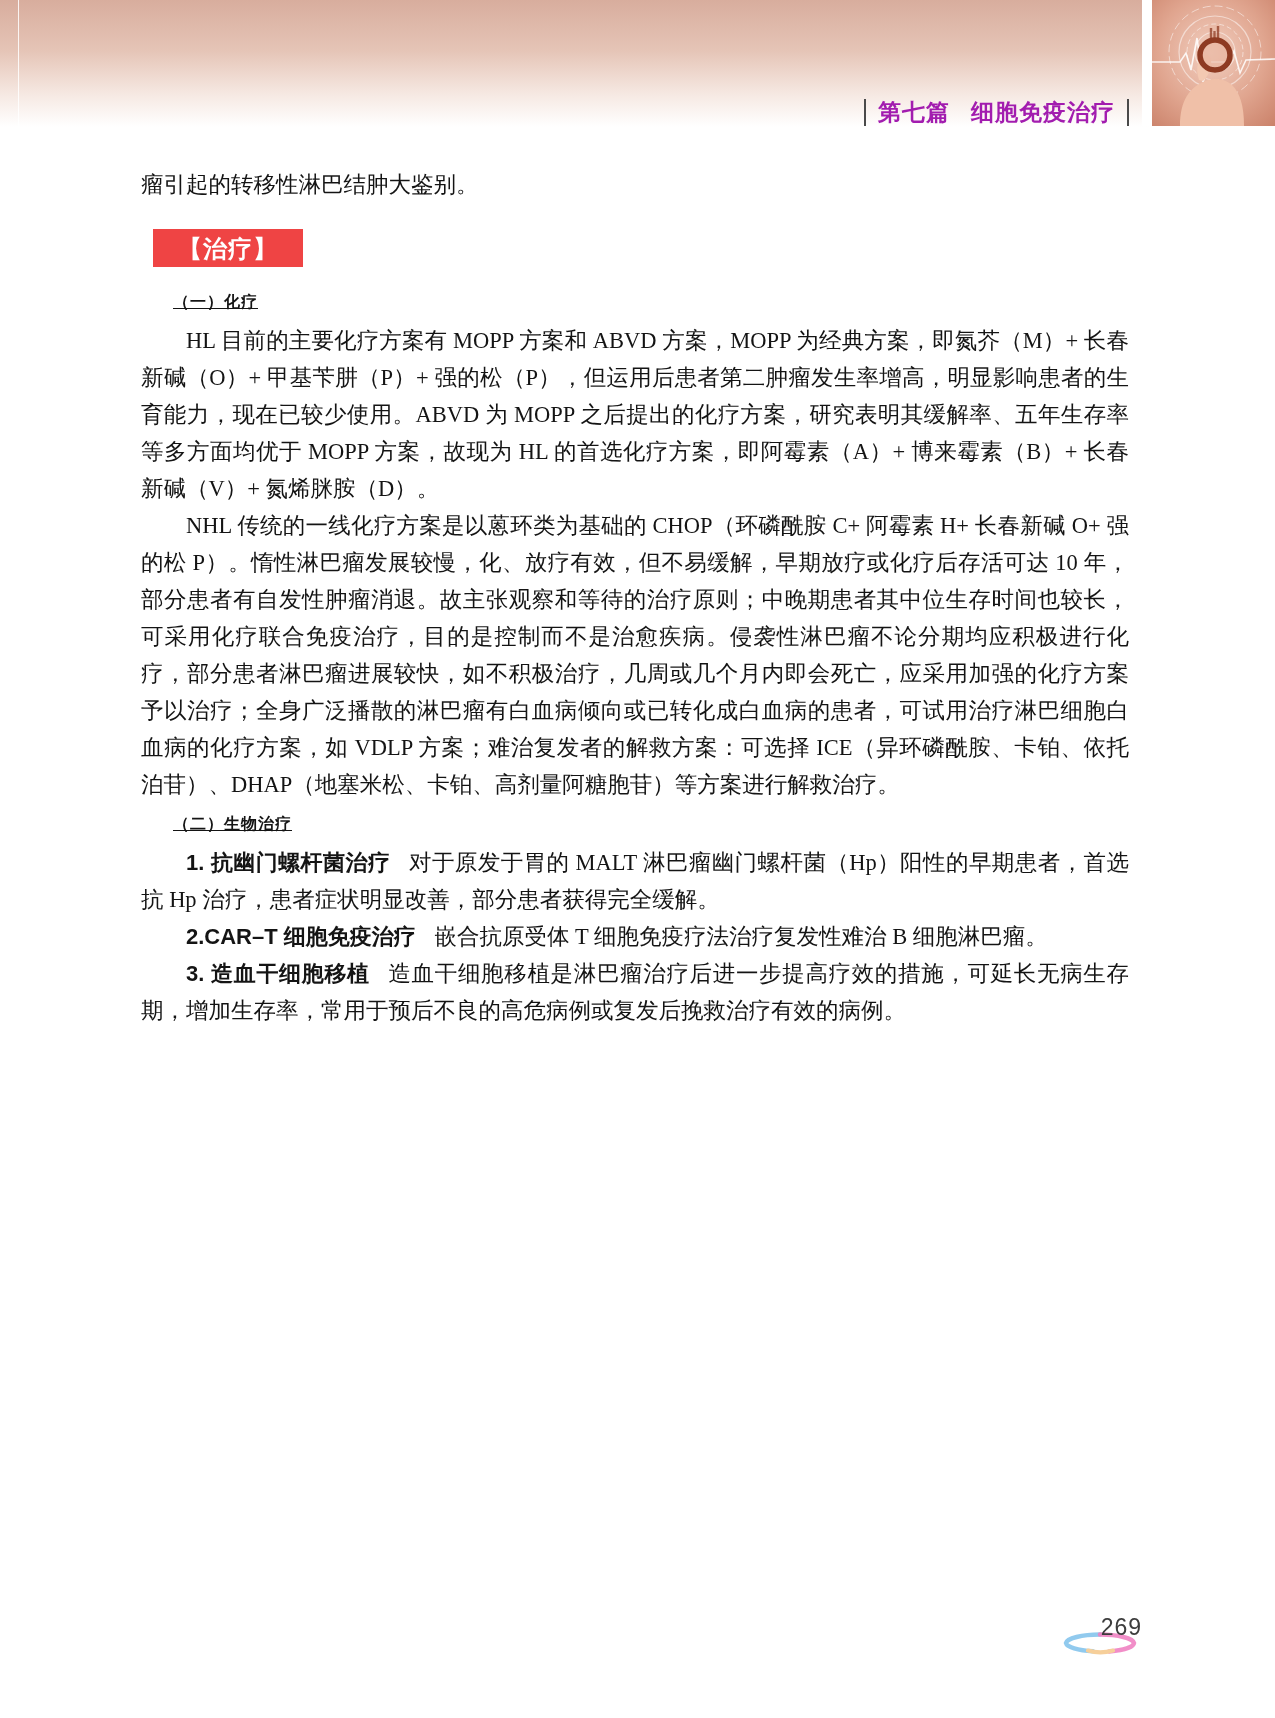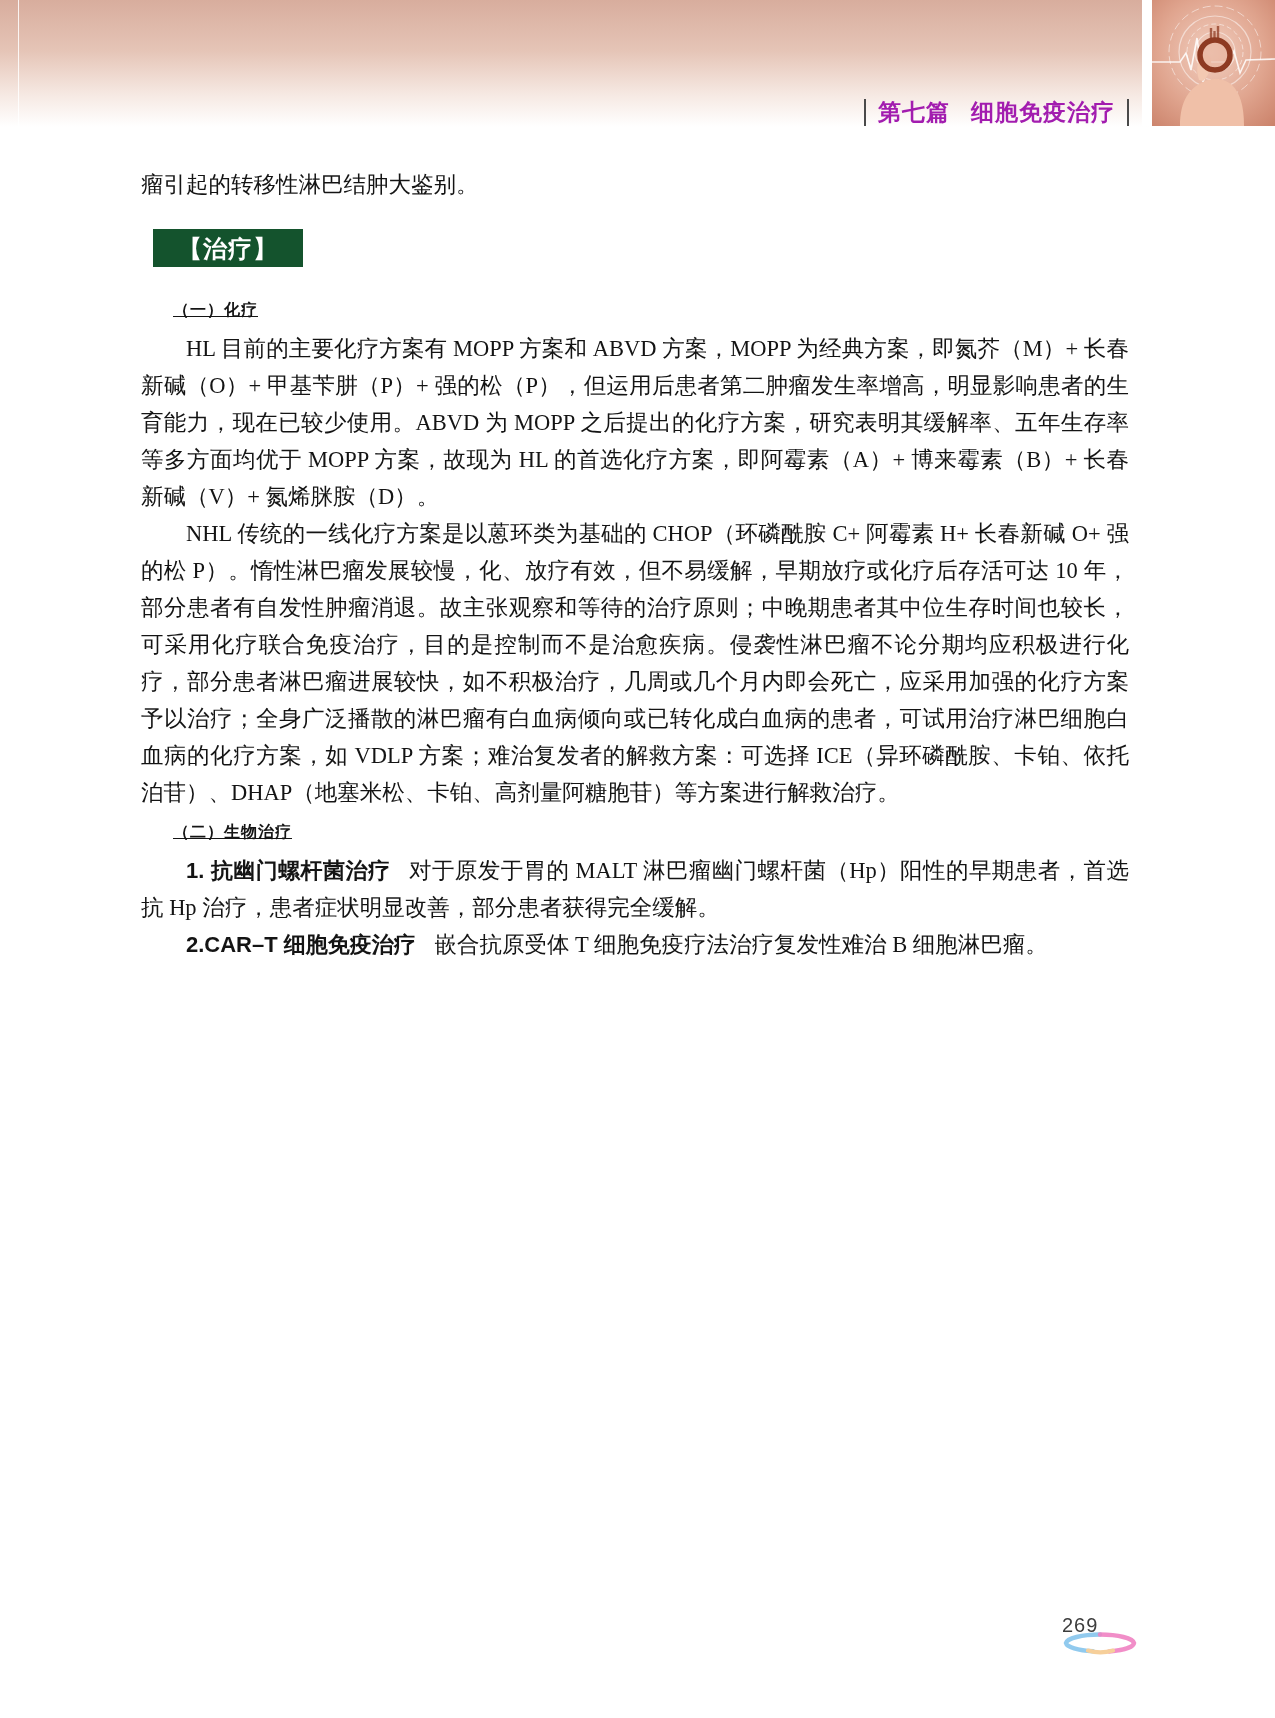--- a/index.html
+++ b/index.html
@@ -31,45 +31,45 @@
   .photo-gap{position:absolute;top:0;right:123px;width:10px;height:126px;background:#ffffff;}
   .corner-photo{position:absolute;top:0;right:0;width:123px;height:126px;}
   
   .content{
     position:absolute;left:141px;top:166px;width:988px;
     font-size:22.5px;line-height:37px;text-align:justify;
   }
   .p{ text-indent:2em;margin:0; }
   .p-tail{ text-indent:0;margin:0; }
   .sec-box{
-    margin:26px 0 24px 12px;width:150px;height:38px;
-    background:#14532d;color:#ffffff;
+    margin:26px 0 16px 12px;width:150px;height:38px;
+    background:#ef4444;color:#ffffff;
     font-family:"Liberation Sans","DejaVu Sans",sans-serif;
     font-size:24px;font-weight:bold;letter-spacing:1px;
     display:flex;align-items:center;justify-content:center;
   }
   .subhead{
     text-indent:2em;margin:2px 0;font-weight:bold;font-size:16px;
     letter-spacing:1px;
     text-decoration:underline;
   }
   .item{ text-indent:2em;margin:0; }
   .item-label{
     font-family:"Liberation Sans","DejaVu Sans",sans-serif;
     font-weight:bold;font-size:22px;margin-right:.85em;
   }
   
   .page-number-wrap{
     position:absolute;left:1062px;top:1612px;width:80px;height:50px;
   }
   .page-number-swoosh{position:absolute;left:0;top:0;}
   .page-number{
-    position:absolute;left:0;top:2px;width:80px;text-align:left;
+    position:absolute;left:0;top:2px;width:80px;text-align:right;
     font-family:"Liberation Sans","DejaVu Sans",sans-serif;
-    font-size:20px;color:#3d3d3d;letter-spacing:1px;
+    font-size:23px;color:#3d3d3d;letter-spacing:1px;
   }
 </style>
 </head>
 <body>
 
 <div class="header-band">
   <div class="header-crease"></div>
 </div>
 
 <div class="header-title-wrap">
@@ -128,20 +128,21 @@
 
   <p class="p">NHL 传统的一线化疗方案是以蒽环类为基础的 CHOP（环磷酰胺 C+ 阿霉素 H+ 长春新碱 O+ 强的松 P）。惰性淋巴瘤发展较慢，化、放疗有效，但不易缓解，早期放疗或化疗后存活可达 10 年，部分患者有自发性肿瘤消退。故主张观察和等待的治疗原则；中晚期患者其中位生存时间也较长，可采用化疗联合免疫治疗，目的是控制而不是治愈疾病。侵袭性淋巴瘤不论分期均应积极进行化疗，部分患者淋巴瘤进展较快，如不积极治疗，几周或几个月内即会死亡，应采用加强的化疗方案予以治疗；全身广泛播散的淋巴瘤有白血病倾向或已转化成白血病的患者，可试用治疗淋巴细胞白血病的化疗方案，如 VDLP 方案；难治复发者的解救方案：可选择 ICE（异环磷酰胺、卡铂、依托泊苷）、DHAP（地塞米松、卡铂、高剂量阿糖胞苷）等方案进行解救治疗。</p>
 
   <p class="subhead">（二）生物治疗</p>
 
 
   <p class="item"><span class="item-label">1. 抗幽门螺杆菌治疗</span><span>对于原发于胃的 MALT 淋巴瘤幽门螺杆菌（Hp）阳性的早期患者，首选抗 Hp 治疗，患者症状明显改善，部分患者获得完全缓解。</span></p>
 
   <p class="item"><span class="item-label">2.CAR–T 细胞免疫治疗</span><span>嵌合抗原受体 T 细胞免疫疗法治疗复发性难治 B 细胞淋巴瘤。</span></p>
 
+  <p class="item"><span class="item-label">3. 造血干细胞移植</span><span>造血干细胞移植是淋巴瘤治疗后进一步提高疗效的措施，可延长无病生存期，增加生存率，常用于预后不良的高危病例或复发后挽救治疗有效的病例。</span></p>
 
 </div>
 
 <div class="page-number-wrap">
   <svg class="page-number-swoosh" width="80" height="50" viewBox="0 0 80 50" xmlns="http://www.w3.org/2000/svg">
     <g fill="none" stroke-linecap="round">
       <path d="M38,22.5 A34,9 0 0 0 4,31 A34,9 0 0 0 31,39.3" stroke="#85c4ec" stroke-width="4.5" stroke-opacity="0.9"></path>
       <path d="M38,22.5 A34,9 0 0 1 72,31 A34,9 0 0 1 47,39.4" stroke="#ef82c2" stroke-width="4.5" stroke-opacity="0.9"></path>
       <path d="M26,38.6 Q38,42.2 51,38.6" stroke="#f6cf9a" stroke-width="4.2"></path>
     </g>

